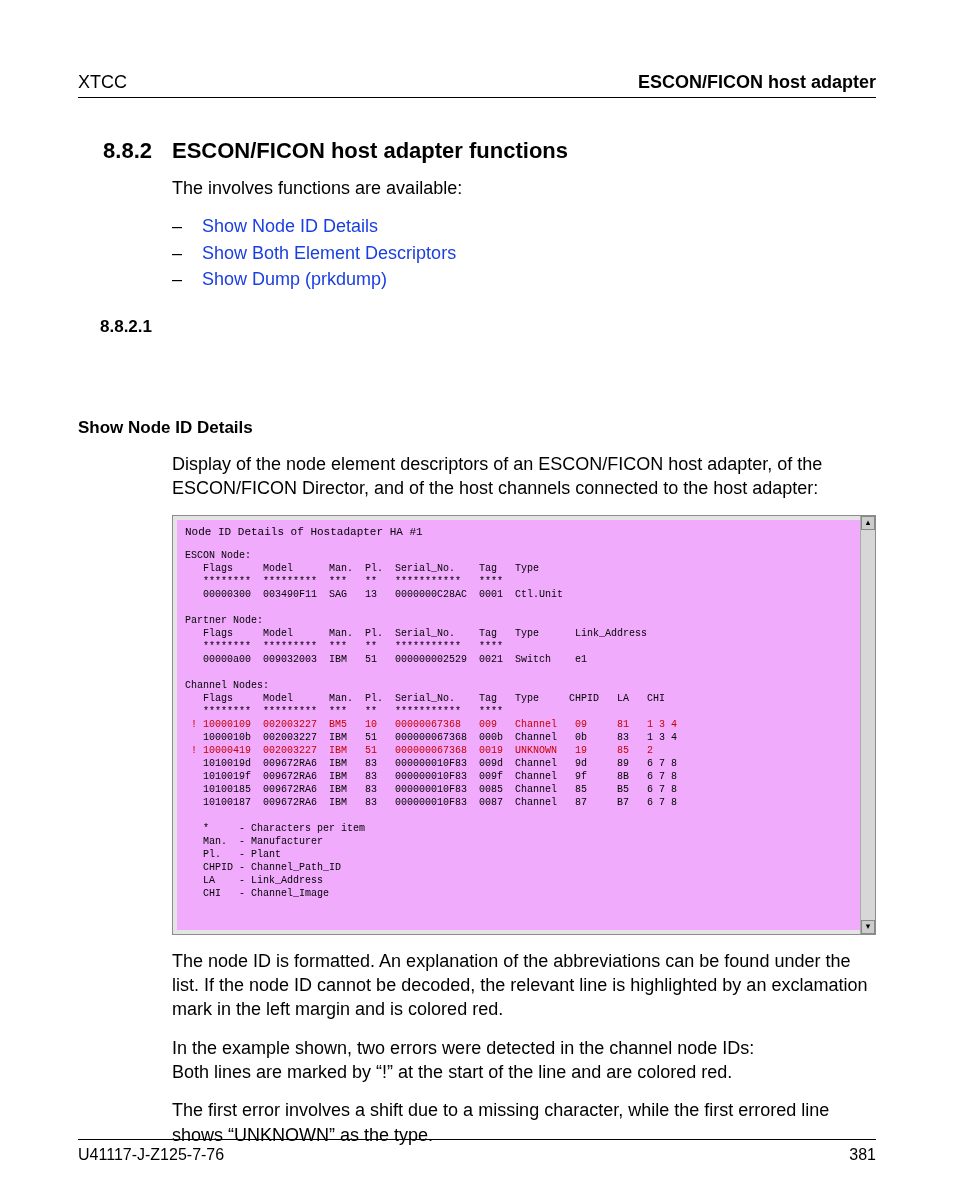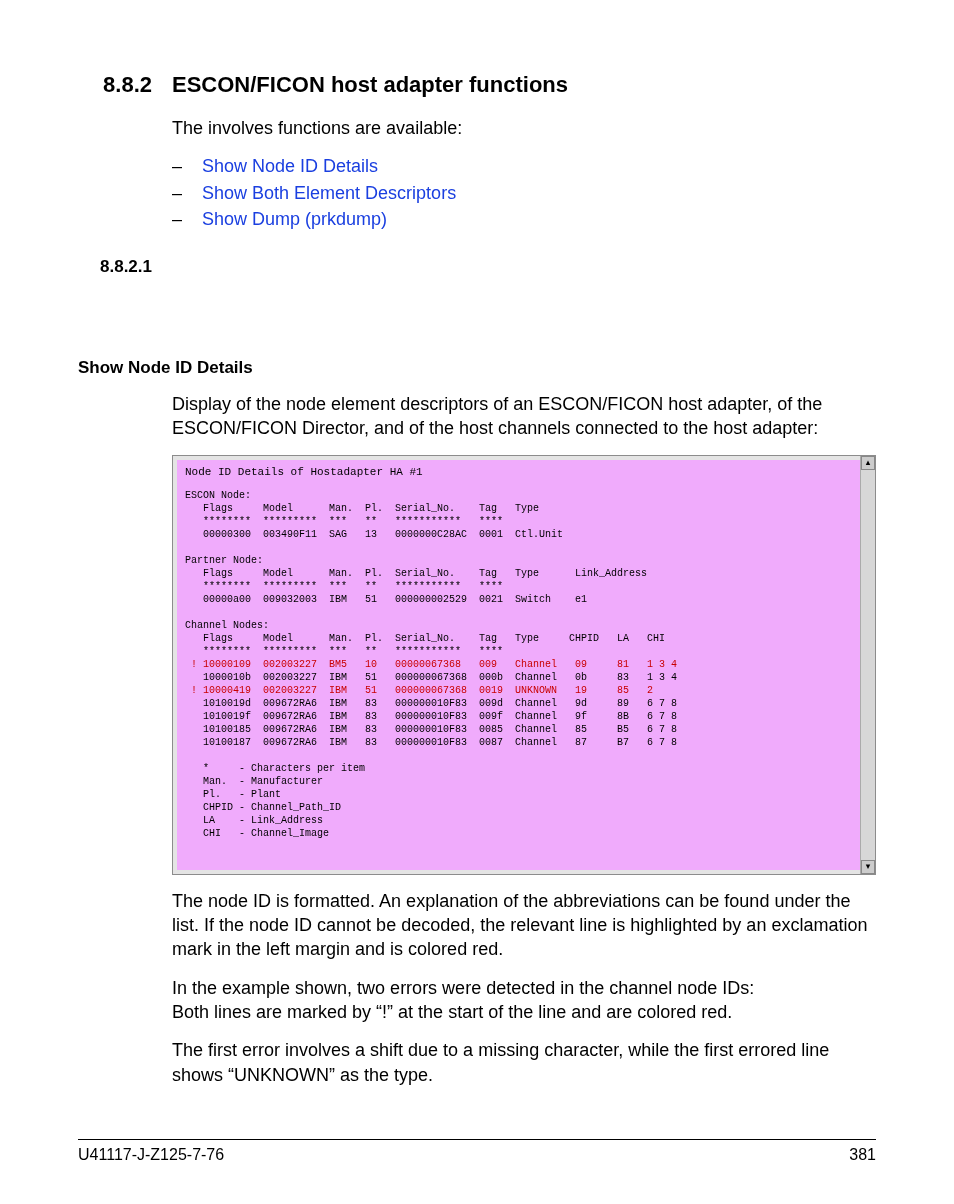--- a/index.html
+++ b/index.html
@@ -23,21 +23,21 @@
     border-bottom: 1.5px solid #000;
     padding-bottom: 4px;
     margin-bottom: 40px;
   }
   .header-row .hr-left { font-weight: 400; }
   .header-row .hr-right { font-weight: 700; }
 
   .sec-row {
     display: flex;
     gap: 20px;
-    margin-bottom: 18px;
+    margin-bottom: 12px;
   }
   .sec-num {
     width: 74px;
     flex: 0 0 74px;
     font-size: 22px;
     font-weight: 700;
     text-align: right;
   }
   .sec-title {
     font-size: 22px;
@@ -127,20 +127,24 @@
     justify-content: space-between;
     font-size: 16px;
     border-top: 1px solid #000;
     padding-top: 6px;
   }
 </style>
 </head>
 <body>
 
 <div class="page">
+  <div class="header-row">
+    <span class="hr-left">XTCC</span>
+    <span class="hr-right">ESCON/FICON host adapter</span>
+  </div>
 
   <div class="sec-row">
     <div class="sec-num">8.8.2</div>
     <div class="sec-title">ESCON/FICON host adapter functions</div>
   </div>
 
   <div class="body-col">
     <p>The involves functions are available:</p>
     <ul class="bullet-list">
       <li>

